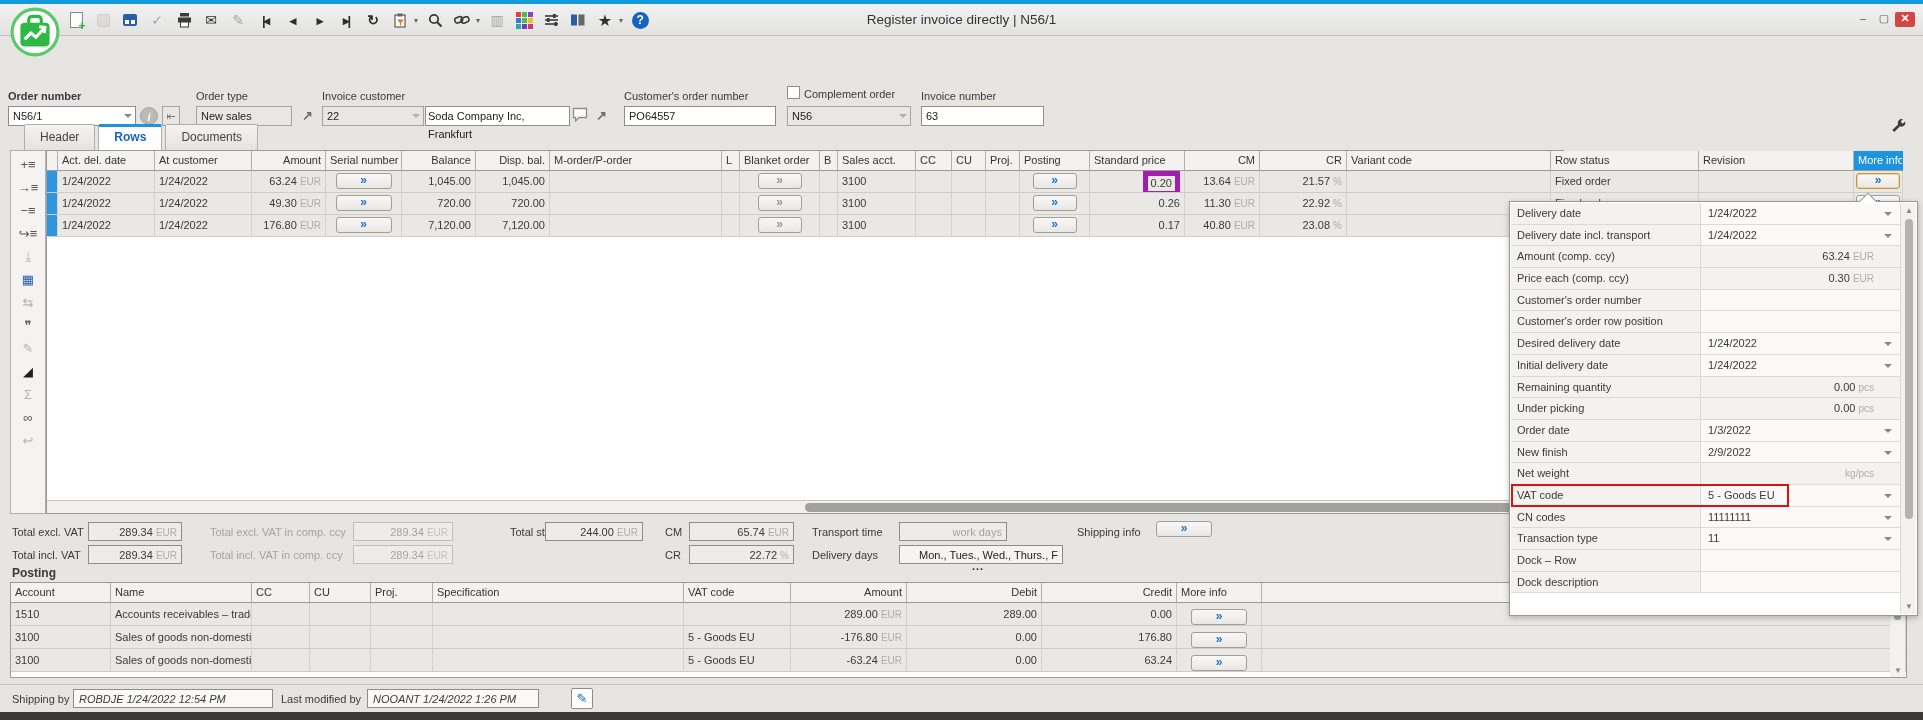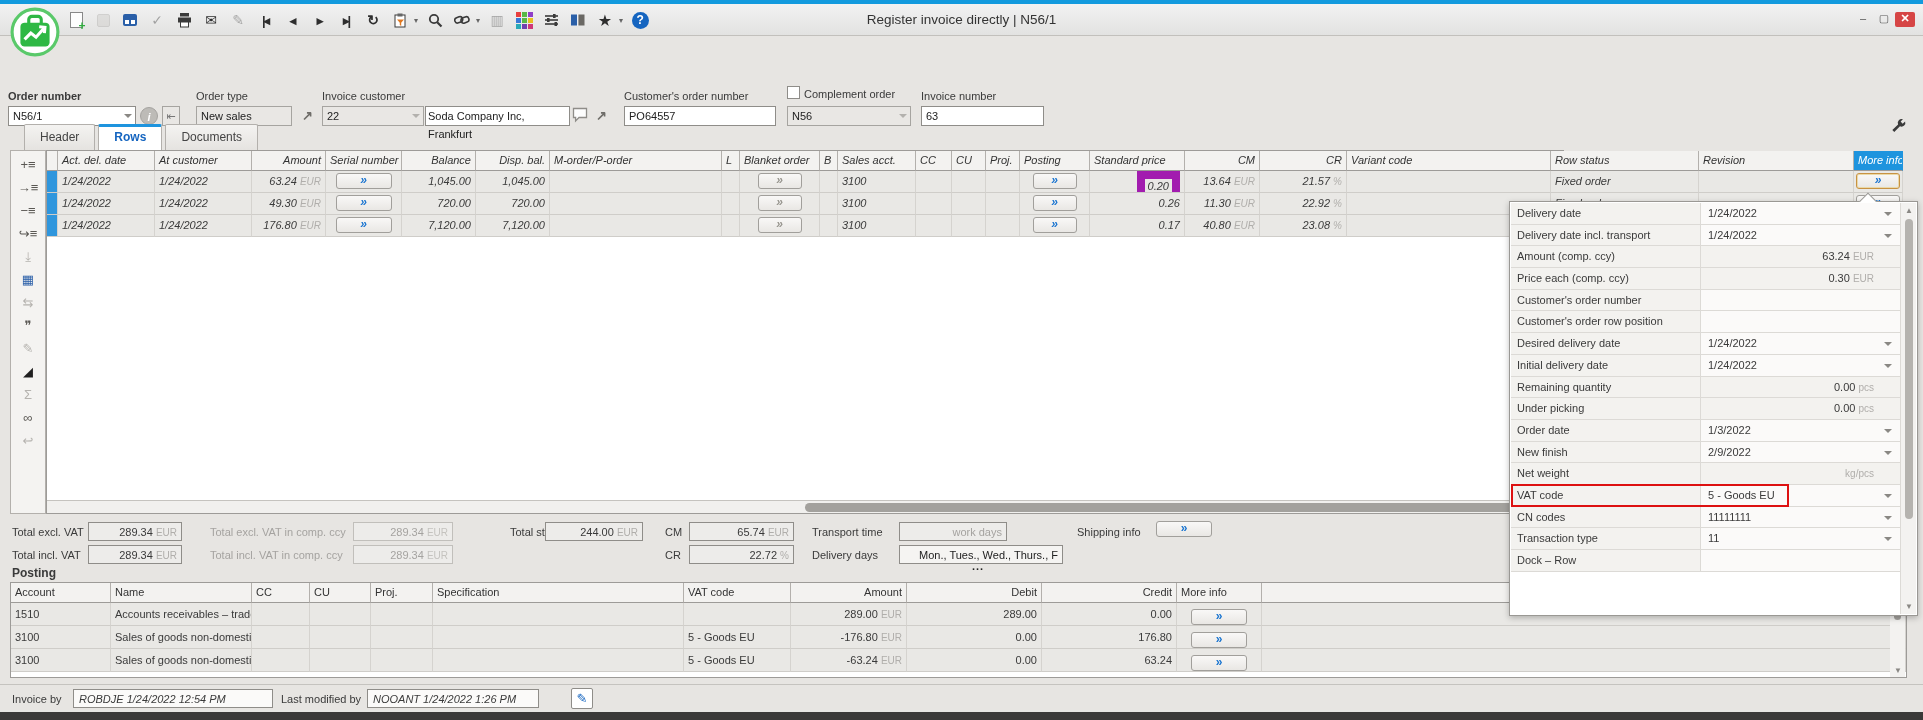--- a/index.html
+++ b/index.html
@@ -67,40 +67,40 @@
   
   #sidebar { left:10px; top:150px; width:36px; height:364px; background:#f4f3f1;
              border:1px solid #b3b0ac; }
   .sicon { position:absolute; left:0; width:34px; text-align:center; font-size:13px; color:#5a5854; }
   .sicon.lite { color:#b5b3af; }
   .sicon.dark { color:#1f1f1f; }
   .sicon.blue { color:#2a5fa8; }
 
   
   #grid { left:46px; top:150px; width:1518px; height:364px; background:#fff;
-          border:1px solid #9d9b98;font-style:italic; }
+          border:1px solid #9d9b98; }
   .ghead, .grow { display:grid;
     grid-template-columns:11px 97px 97px 74px 76px 74px 74px 172px 18px 80px 18px 78px 36px 34px 34px 70px 95px 75px 87px 204px 148px 155px 49px; }
   .c { border-right:1px solid #d5d3cf; border-bottom:1px solid #cfcdc9; padding:0 4px;
        line-height:21px; height:22px; white-space:nowrap; overflow:hidden; background:#e9e8e5; }
   .h { background:#f3f2f0; border-right:1px solid #b3b0ac; border-bottom:1px solid #9d9b98;
        height:20px; line-height:19px; color:#333; }
   .h.mi { background:#1e94de; color:#fff; border-right-color:#1e94de; }
   .r { text-align:right; }
   .cc { text-align:center; padding:2px 2px; line-height:15px; }
   .sel { background:#2f96dd; padding:0; }
   .u { color:#b0aeab; font-size:10px; }
   .chev { display:inline-block; min-width:44px; height:16px; line-height:13px;
           border:1px solid #a19f9b; border-radius:3px;
           background:linear-gradient(#f9f8f7,#e9e7e4); color:#1b75d0;
           font-weight:bold; font-size:12px; text-align:center; }
   .chev.gray { color:#98968f; }
   .chev.w56 { min-width:56px; }
   .chev.focus { border-color:#c89242; box-shadow:inset 0 0 0 1px #ead9a8; }
-  .redbox { border:8px solid #a21caf; padding:0 3px; line-height:15px; display:inline-block; }
+  .redbox { border:5px solid #a21caf; padding:0 3px; line-height:15px; display:inline-block; }
   #wrench { left:1890px; top:118px; z-index:6; }
 
   
   #hscroll { position:absolute; left:0; bottom:0; width:1857px; height:13px; background:#f1f0ee;
              border-top:1px solid #c5c3bf; }
   #hthumb { position:absolute; left:758px; top:2px; width:712px; height:9px;
             background:#a3a19d; border-radius:5px; }
 
   
   .tfield { position:absolute; height:19px; border:1px solid #8f8d89; background:#edecea;
@@ -532,21 +532,21 @@
     <div class="c"></div>
   </div>
   <div id="pvscroll">
     <span class="sarrow" style="top:2px;">▲</span>
     <div id="pvthumb"></div>
     <span class="sarrow" style="bottom:2px;">▼</span>
   </div>
 </div>
 
 <div class="abs" id="statusbar">
-  <span class="flabel" style="position:absolute; left:12px; top:8px;">Invoice by</span>
+  <span class="flabel" style="position:absolute; left:12px; top:8px;">Shipping by</span>
   <div class="sfield" style="left:73px; width:200px;">ROBDJE 1/24/2022 12:54 PM</div>
   <span class="flabel" style="position:absolute; left:281px; top:8px;">Last modified by</span>
   <div class="sfield" style="left:367px; width:172px;">NOOANT 1/24/2022 1:26 PM</div>
   <div id="editbtn">✎</div>
 </div>
 <div class="abs" id="bottomstrip"></div>
 
 <div class="abs" id="popup">
   <div id="popup-arrow"></div>
   <div id="pirows">
@@ -715,19 +715,28 @@
       <div class="pi-row">
         <div class="pi-label">Dock – Row</div>
         <div class="pi-val">
           <span></span>
           <span class="u"></span>
           
         </div>
 
       </div>
 
+      <div class="pi-row">
+        <div class="pi-label">Dock description</div>
+        <div class="pi-val">
+          <span></span>
+          <span class="u"></span>
+          
+        </div>
+
+      </div>
     </div>
   <div id="pscroll">
     <span class="sarrow" style="top:3px; left:4px;">▲</span>
     <div id="psthumb"></div>
     <span class="sarrow" style="bottom:3px; left:4px;">▼</span>
   </div>
 </div>
 
 </body></html>

